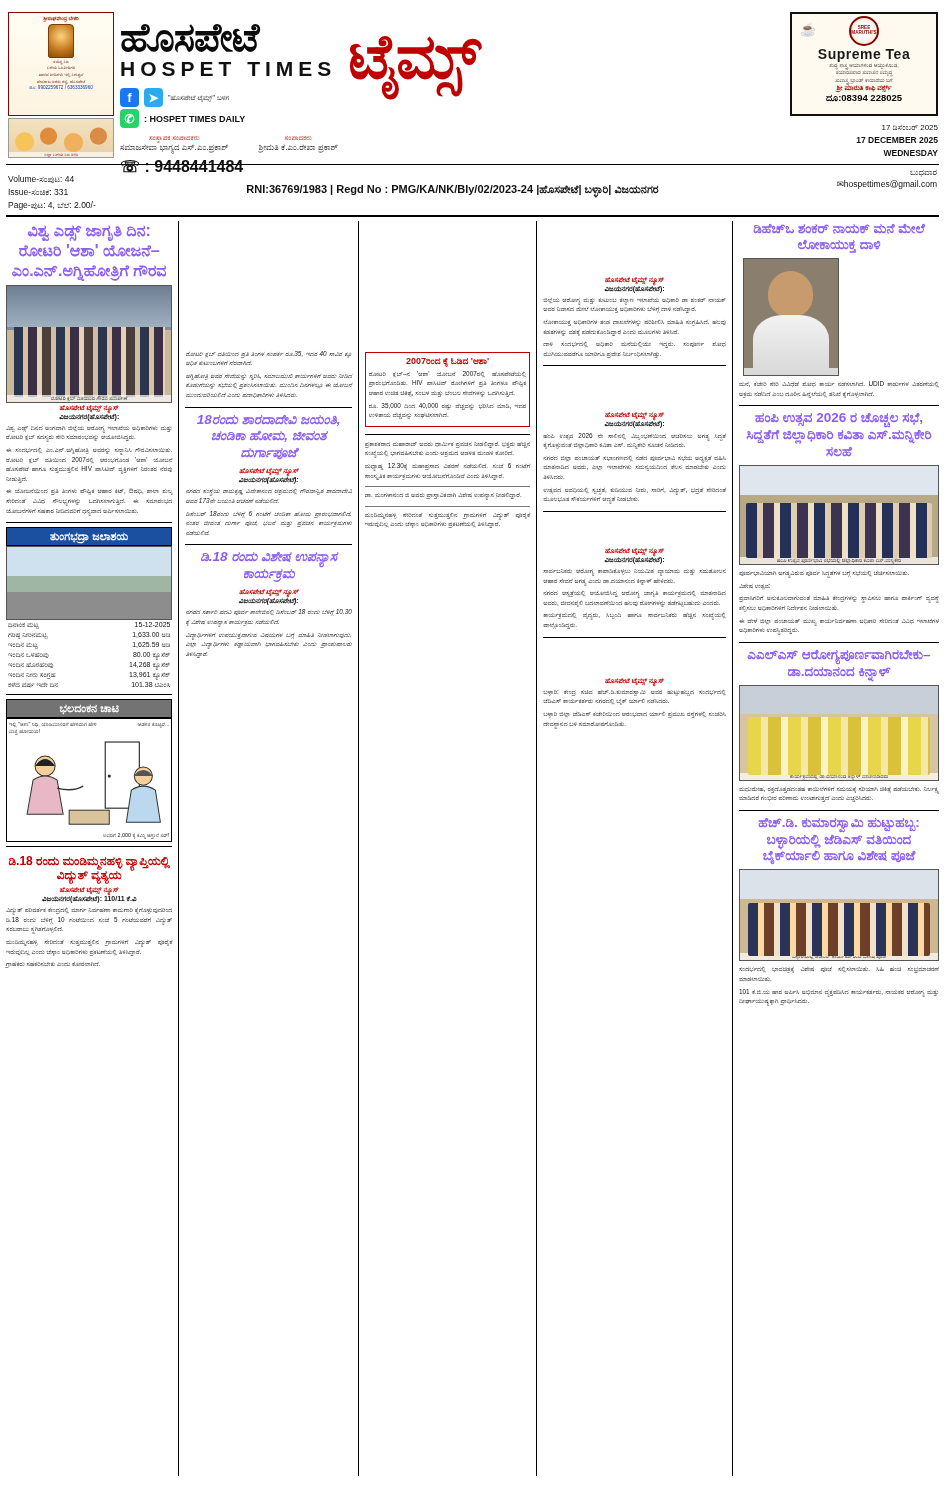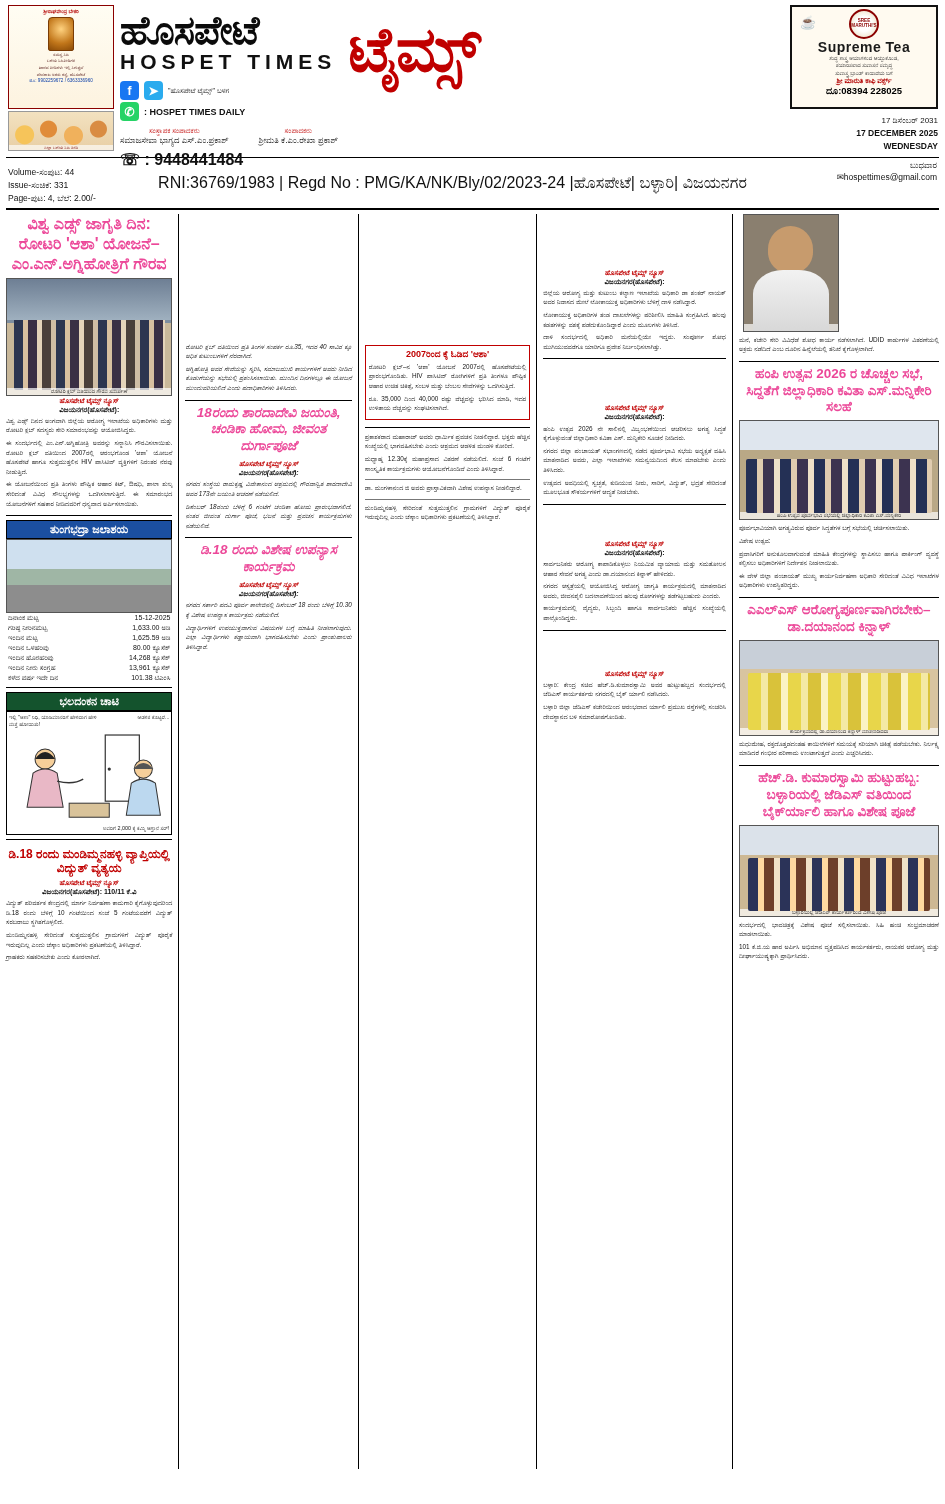--- a/index.html
+++ b/index.html
@@ -5,21 +5,21 @@
   * { box-sizing: border-box; }
   body {
     margin: 0;
     width: 945px;
     height: 1504px;
     background: #fff;
     font-family: "Liberation Sans", sans-serif;
     color: #111;
     overflow: hidden;
   }
-  .page { position: relative; width: 945px; height: 1504px; padding: 5px 6px; }
+  .page { position: relative; width: 945px; height: 1504px; padding: 12px 6px; }
 
   
   .masthead { display: flex; align-items: stretch; gap: 4px; height: 150px; }
   .mh-left { width: 110px; display: flex; flex-direction: column; align-items: center; }
   .mh-logo-box {
     width: 106px; height: 104px; border: 1px solid #8b0000;
     background: linear-gradient(#fffdf3, #fdf3e0);
     font-size: 4.4px; line-height: 1.5; text-align: center; color: #4a0b0b;
     padding: 2px 2px; position: relative; overflow: hidden;
   }
@@ -85,35 +85,35 @@
   .tea-name { font-size: 14px; font-weight: bold; color: #1a1a1a; letter-spacing: .5px; }
   .tea-sub { font-size: 5.4px; text-align: center; line-height: 1.35; color: #222; }
   .tea-kan { font-size: 7px; color: #b30000; font-weight: bold; }
   .tea-phone { font-size: 9.5px; font-weight: bold; color: #000; }
   .mh-date { margin-top: 6px; text-align: right; font-size: 8px; line-height: 1.5; width: 148px; }
   .mh-date .d-en { font-weight: bold; font-size: 8.5px; }
 
   
   .infobar { display: flex; align-items: stretch; border-top: 1px solid #000; border-bottom: 2px solid #000; margin-top: 2px; font-size: 8.5px; }
   .ib-left { width: 110px; padding: 2px 2px; line-height: 1.55; margin-top: 6px; }
-  .ib-mid { flex: 1; display: flex; align-items: center; justify-content: center; font-size: 16px; font-weight: normal; }
+  .ib-mid { flex: 1; display: flex; align-items: center; justify-content: center; font-size: 11px; font-weight: bold; }
   .ib-right { width: 150px; text-align: right; padding: 2px; font-size: 8.5px; line-height: 1.4; }
 
   
   .body-grid { display: flex; gap: 6px; margin-top: 4px; height: 1255px; }
   .col { display: flex; flex-direction: column; }
   .col-1 { width: 173px; }
   .col-2 { width: 173px; font-style: italic; }
   .col-3 { width: 172px; }
   .col-4 { width: 190px; }
   .col-5 { width: 208px; }
   .vrule { width: 1px; background: #000; }
 
   h2.head-red {
-    color: #ec4899; font-size: 16px; line-height: 1.25; margin: 0 0 4px 0;
+    color: #8b5cf6; font-size: 16px; line-height: 1.25; margin: 0 0 4px 0;
     text-align: center; font-weight: bold;
   }
   h2.head-red.sm { font-size: 13.5px; }
   h3.sub-red { color: #c00000; font-size: 12px; margin: 3px 0; text-align: center; font-weight: bold; }
   .byline { font-size: 7px; font-weight: bold; text-align: center; line-height: 1.3; margin-bottom: 2px; }
   .byline .b1 { color: #c00000; }
   p.txt {
     font-size: 6.4px; line-height: 1.5; text-align: justify; margin: 0 0 3px 0;
     hyphens: auto;
   }
@@ -184,21 +184,21 @@
     border-radius: 2px;
   }
 
   
   .box { border: 1px solid #c00000; padding: 3px; margin: 3px 0; }
   .box-title { color: #c00000; font-size: 9px; font-weight: bold; text-align: center; line-height: 1.25; margin-bottom: 2px; }
   .box-head-bar {
     background: #1b4fa0; color: #fff; font-size: 11px; font-weight: bold;
     text-align: center; padding: 2px 0; border: 1px solid #000;
   }
-  .box-head-bar.red { background: #14532d; }
+  .box-head-bar.red { background: #737373; }
   .data-table { width: 100%; border-collapse: collapse; font-size: 7px; }
   .data-table td { padding: 1px 2px; vertical-align: top; }
   .data-table td.lbl { white-space: nowrap; }
   .data-table td.val { text-align: right; white-space: nowrap; }
 
   .ad-frame { border: 1px solid #000; padding: 2px; }
   .cartoon-svg { display: block; width: 100%; height: auto; }
 </style>
 </head>
 <body>
@@ -261,21 +261,21 @@
         <span class="tea-cup">☕</span>
         <div class="tea-badge">SREE MARUTHI'S</div>
         <div class="tea-name">Supreme Tea</div>
         <div class="tea-sub">ಶುದ್ಧ ಶಾಸ್ತ್ರ ಆಯಾಗಳಿಂದ ಆಯ್ದುಕೊಂಡ,</div>
         <div class="tea-sub">ತಯಾರಿಸಲಾದ ಸುವಾಸನೆ ಸಮೃದ್ಧ</div>
         <div class="tea-sub">ಸುವಾಸ್ತ್ರ ಬ್ರಾಂಡ್ ಕಾಯಿದೆಯ ಬಗೆ</div>
         <div class="tea-kan">ಶ್ರೀ ಮಾರುತಿ ಕಾಫಿ ವರ್ಕ್ಸ್</div>
         <div class="tea-phone">ದೂ:08394 228025</div>
       </div>
       <div class="mh-date">
-        <div>17 ಡಿಸೆಂಬರ್ 2031</div>
+        <div>17 ಡಿಸೆಂಬರ್ 2025</div>
         <div class="d-en">17 DECEMBER 2025</div>
         <div class="d-en">WEDNESDAY</div>
       </div>
     </div>
   </div>
 
   <div class="infobar">
     <div class="ib-left">
       <div>Volume-ಸಂಪುಟ: 44</div>
       <div>Issue-ಸಂಚಿಕೆ: 331</div>
@@ -484,20 +484,21 @@
           <span class="b1">ಹೊಸಪೇಟೆ ಟೈಮ್ಸ್ ನ್ಯೂಸ್</span>
         </div>
         <p class="txt">ಬಳ್ಳಾರಿ: ಕೇಂದ್ರ ಸಚಿವ ಹೆಚ್.ಡಿ.ಕುಮಾರಸ್ವಾಮಿ ಅವರ ಹುಟ್ಟುಹಬ್ಬದ ಸಂದರ್ಭದಲ್ಲಿ ಜೆಡಿಎಸ್ ಕಾರ್ಯಕರ್ತರು ನಗರದಲ್ಲಿ ಬೈಕ್ ರ್ಯಾಲಿ ನಡೆಸಿದರು.</p>
         <p class="txt">ಬಳ್ಳಾರಿ ಜಿಲ್ಲಾ ಜೆಡಿಎಸ್ ಕಚೇರಿಯಿಂದ ಆರಂಭವಾದ ರ್ಯಾಲಿ ಪ್ರಮುಖ ರಸ್ತೆಗಳಲ್ಲಿ ಸಂಚರಿಸಿ ದೇವಸ್ಥಾನದ ಬಳಿ ಸಮಾರೋಪಗೊಂಡಿತು.</p>
       </div>
     </div>
 
     <div class="vrule"></div>
 
     <div class="col col-5">
+      <h2 class="head-red sm">ಡಿಹೆಚ್ಒ ಶಂಕರ್ ನಾಯಕ್ ಮನೆ ಮೇಲೆ ಲೋಕಾಯುಕ್ತ ದಾಳಿ</h2>
       <div class="photo ph-portrait" style="height:118px;width:96px;float:right;margin:0 0 3px 4px">
         <div class="cap">ಡಾ. ಶಂಕರ್ ನಾಯಕ್</div>
       </div>
       <p class="txt">ಮನೆ, ಕಚೇರಿ ಸೇರಿ ವಿವಿಧೆಡೆ ಶೋಧ ಕಾರ್ಯ ನಡೆಸಲಾಗಿದೆ. UDID ಕಾರ್ಡುಗಳ ವಿತರಣೆಯಲ್ಲಿ ಅಕ್ರಮ ನಡೆದಿದೆ ಎಂಬ ದೂರಿನ ಹಿನ್ನೆಲೆಯಲ್ಲಿ ತನಿಖೆ ಕೈಗೊಳ್ಳಲಾಗಿದೆ.</p>
 
       <div class="rule"></div>
 
       <h2 class="head-red sm">ಹಂಪಿ ಉತ್ಸವ 2026 ರ ಚೊಚ್ಚಲ ಸಭೆ, ಸಿದ್ದತೆಗೆ ಜಿಲ್ಲಾಧಿಕಾರಿ ಕವಿತಾ ಎಸ್.ಮನ್ನಿಕೇರಿ ಸಲಹೆ</h2>
       <div class="photo ph-hall" style="height:100px">
         <div class="cap">ಹಂಪಿ ಉತ್ಸವ ಪೂರ್ವಭಾವಿ ಸಭೆಯಲ್ಲಿ ಜಿಲ್ಲಾಧಿಕಾರಿ ಕವಿತಾ ಎಸ್.ಮನ್ನಿಕೇರಿ</div>

